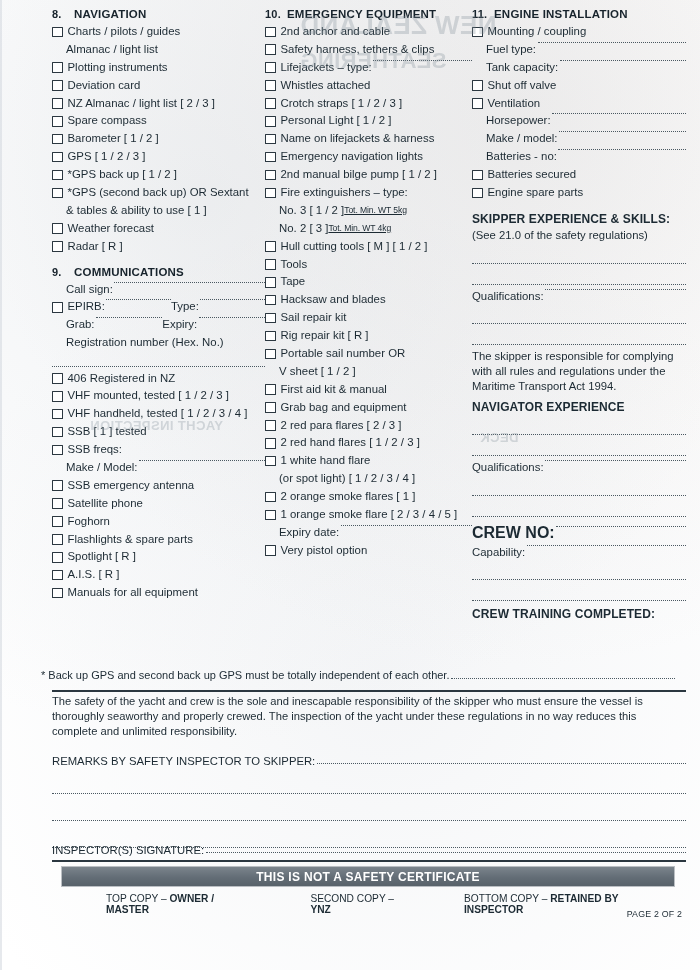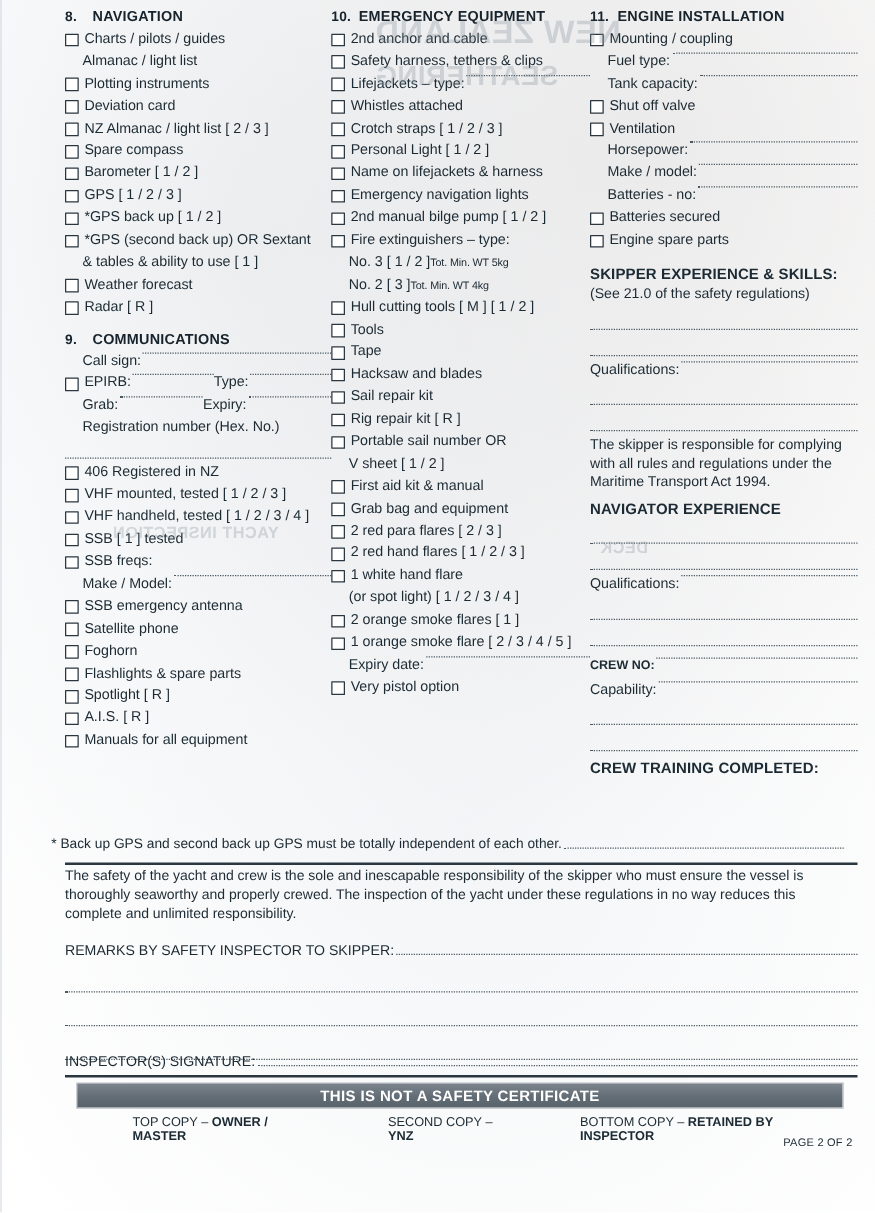--- a/index.html
+++ b/index.html
@@ -55,21 +55,21 @@
   }
   .cb{
     width:8.5px;height:8.5px;flex:none;
     border:1px solid #2b3740;
     margin:2.6px 5px 0 0;
     background:#fff;
     border-radius:.5px;
   }
   .row.indent{padding-left:14px;}
   .txt{display:inline-block;}
-  .sm{font-size:8.6px;letter-spacing:-.1px;}
+  .sm{font-size:8.6px;letter-spacing:-.1px;text-decoration:underline;}
 
   
   .lead{
     flex:1 1 auto;min-width:6px;
     border-bottom:1px dotted #4a5861;
     margin-bottom:3px;margin-left:1.5px;
   }
   .lead.fixed{flex:none;width:62px;}
   .leadline{
     height:13px;border-bottom:1px dotted #4a5861;
@@ -476,21 +476,21 @@
             <span class="txt">Qualifications:</span>
             <span class="lead"></span>
           </div>
           <div class="leadline" style="margin-top: 7px;"></div>
           <div class="leadline" style="margin-top: 7px;"></div>
         </div>
 
       <div style="height:2px"></div>
       <div id="crew-block">
           <div class="row" style="margin-top: 4px;">
-            <span class="txt" style="font-weight: bold; font-size: 10px;">CREW NO:</span>
+            <span class="txt" style="font-weight: bold; font-size: 16px;">CREW NO:</span>
             <span class="lead"></span>
           </div>
           <div class="row" style="margin-top: 4px;">
             <span class="txt">Capability:</span>
             <span class="lead"></span>
           </div>
           <div class="leadline" style="margin-top: 7px;"></div>
           <div class="leadline" style="margin-top: 7px;"></div>
           <div class="strongtitle" style="margin-top: 6px;">CREW TRAINING COMPLETED:</div>
         </div>

